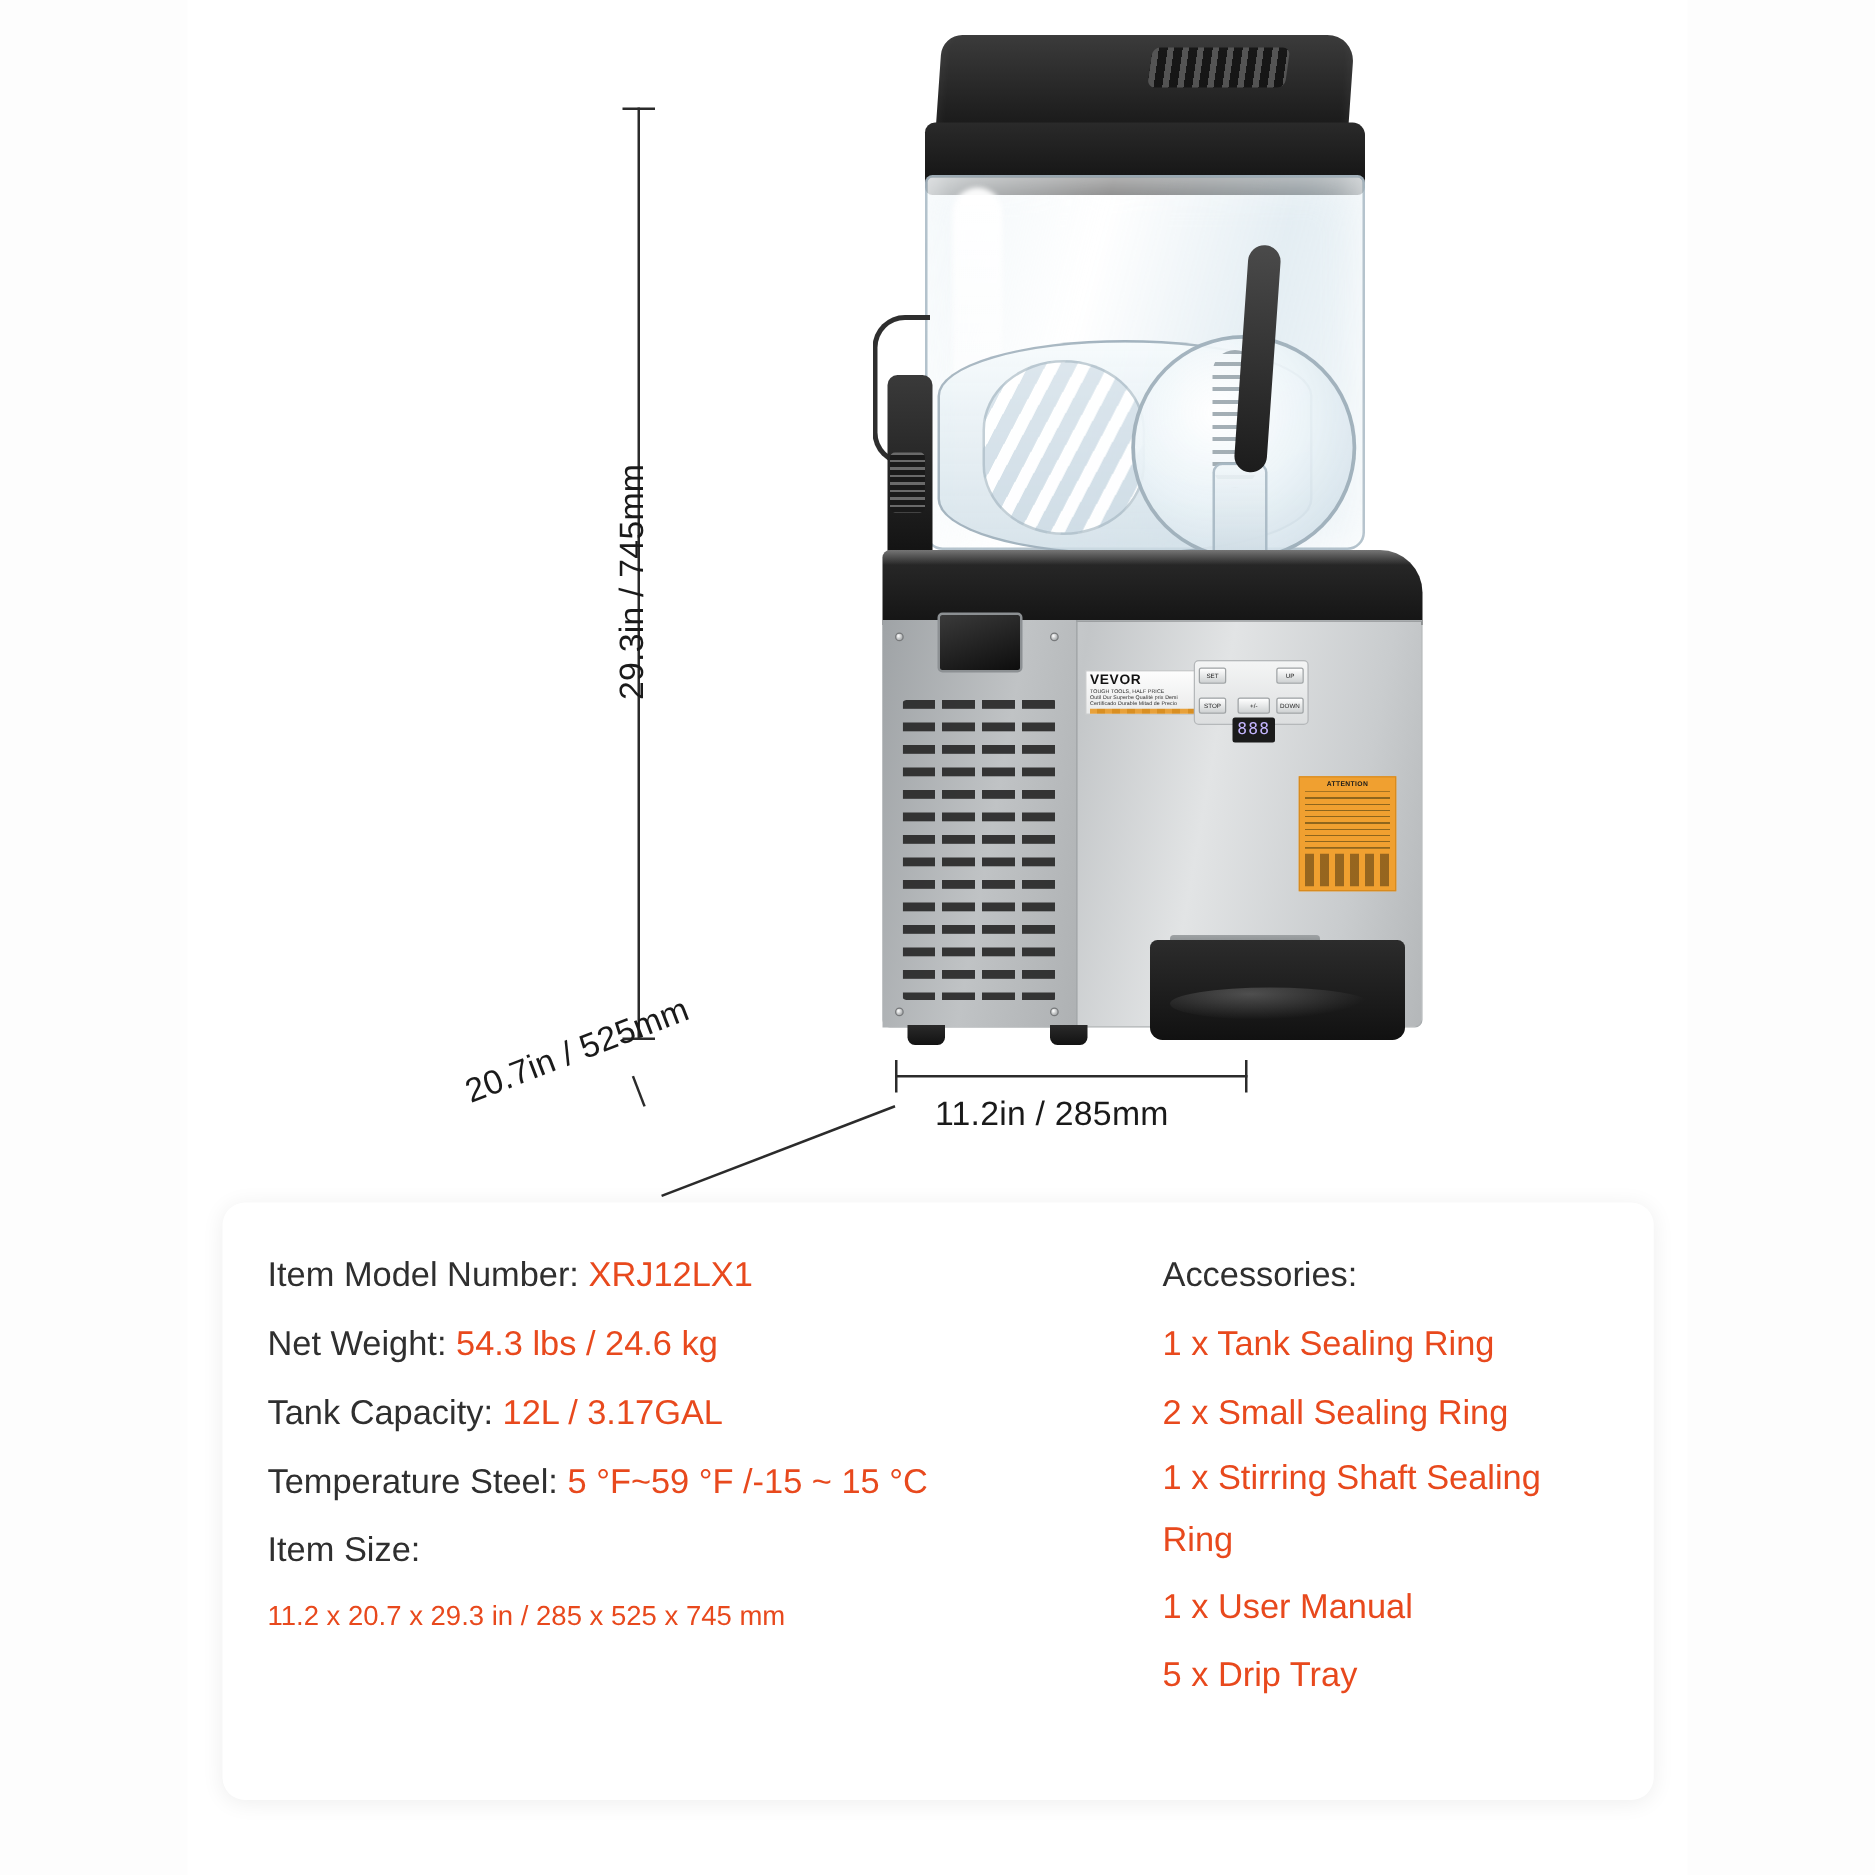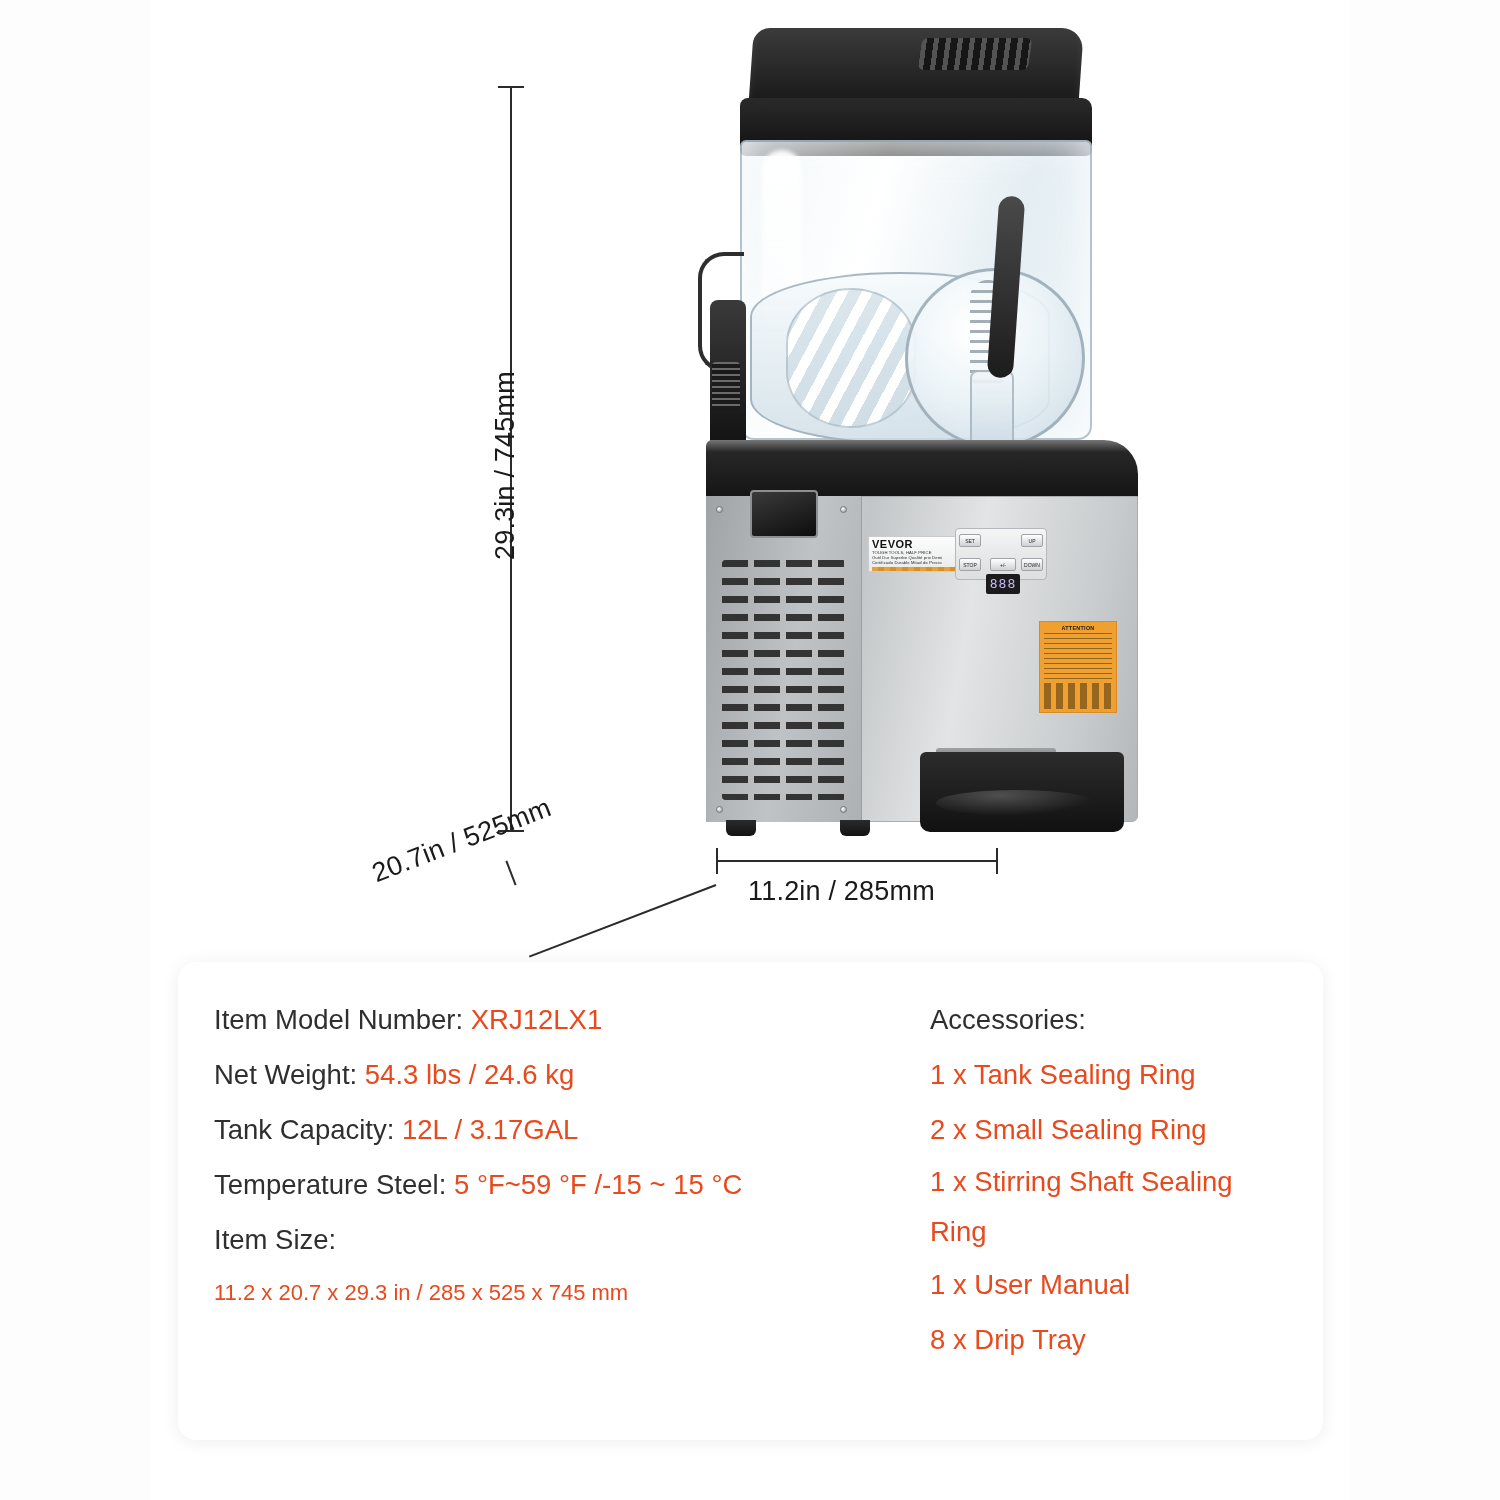--- a/index.html
+++ b/index.html
@@ -582,17 +582,17 @@
       <div class="spec-size-val">11.2 x 20.7 x 29.3 in / 285 x 525 x 745 mm</div>
     </div>
 
     <div class="spec-right">
       <div class="acc-head">Accessories:</div>
       <div class="acc-item">1 x Tank Sealing Ring</div>
       <div class="acc-item">2 x Small Sealing Ring</div>
       <div class="acc-item wrap">1 x Stirring Shaft Sealing</div>
       <div class="acc-item wrap">Ring</div>
       <div class="acc-item">1 x User Manual</div>
-      <div class="acc-item">8 x Drip Tray</div>
+      <div class="acc-item">5 x Drip Tray</div>
     </div>
   </div>
 
 </div>
 
 </body></html>

